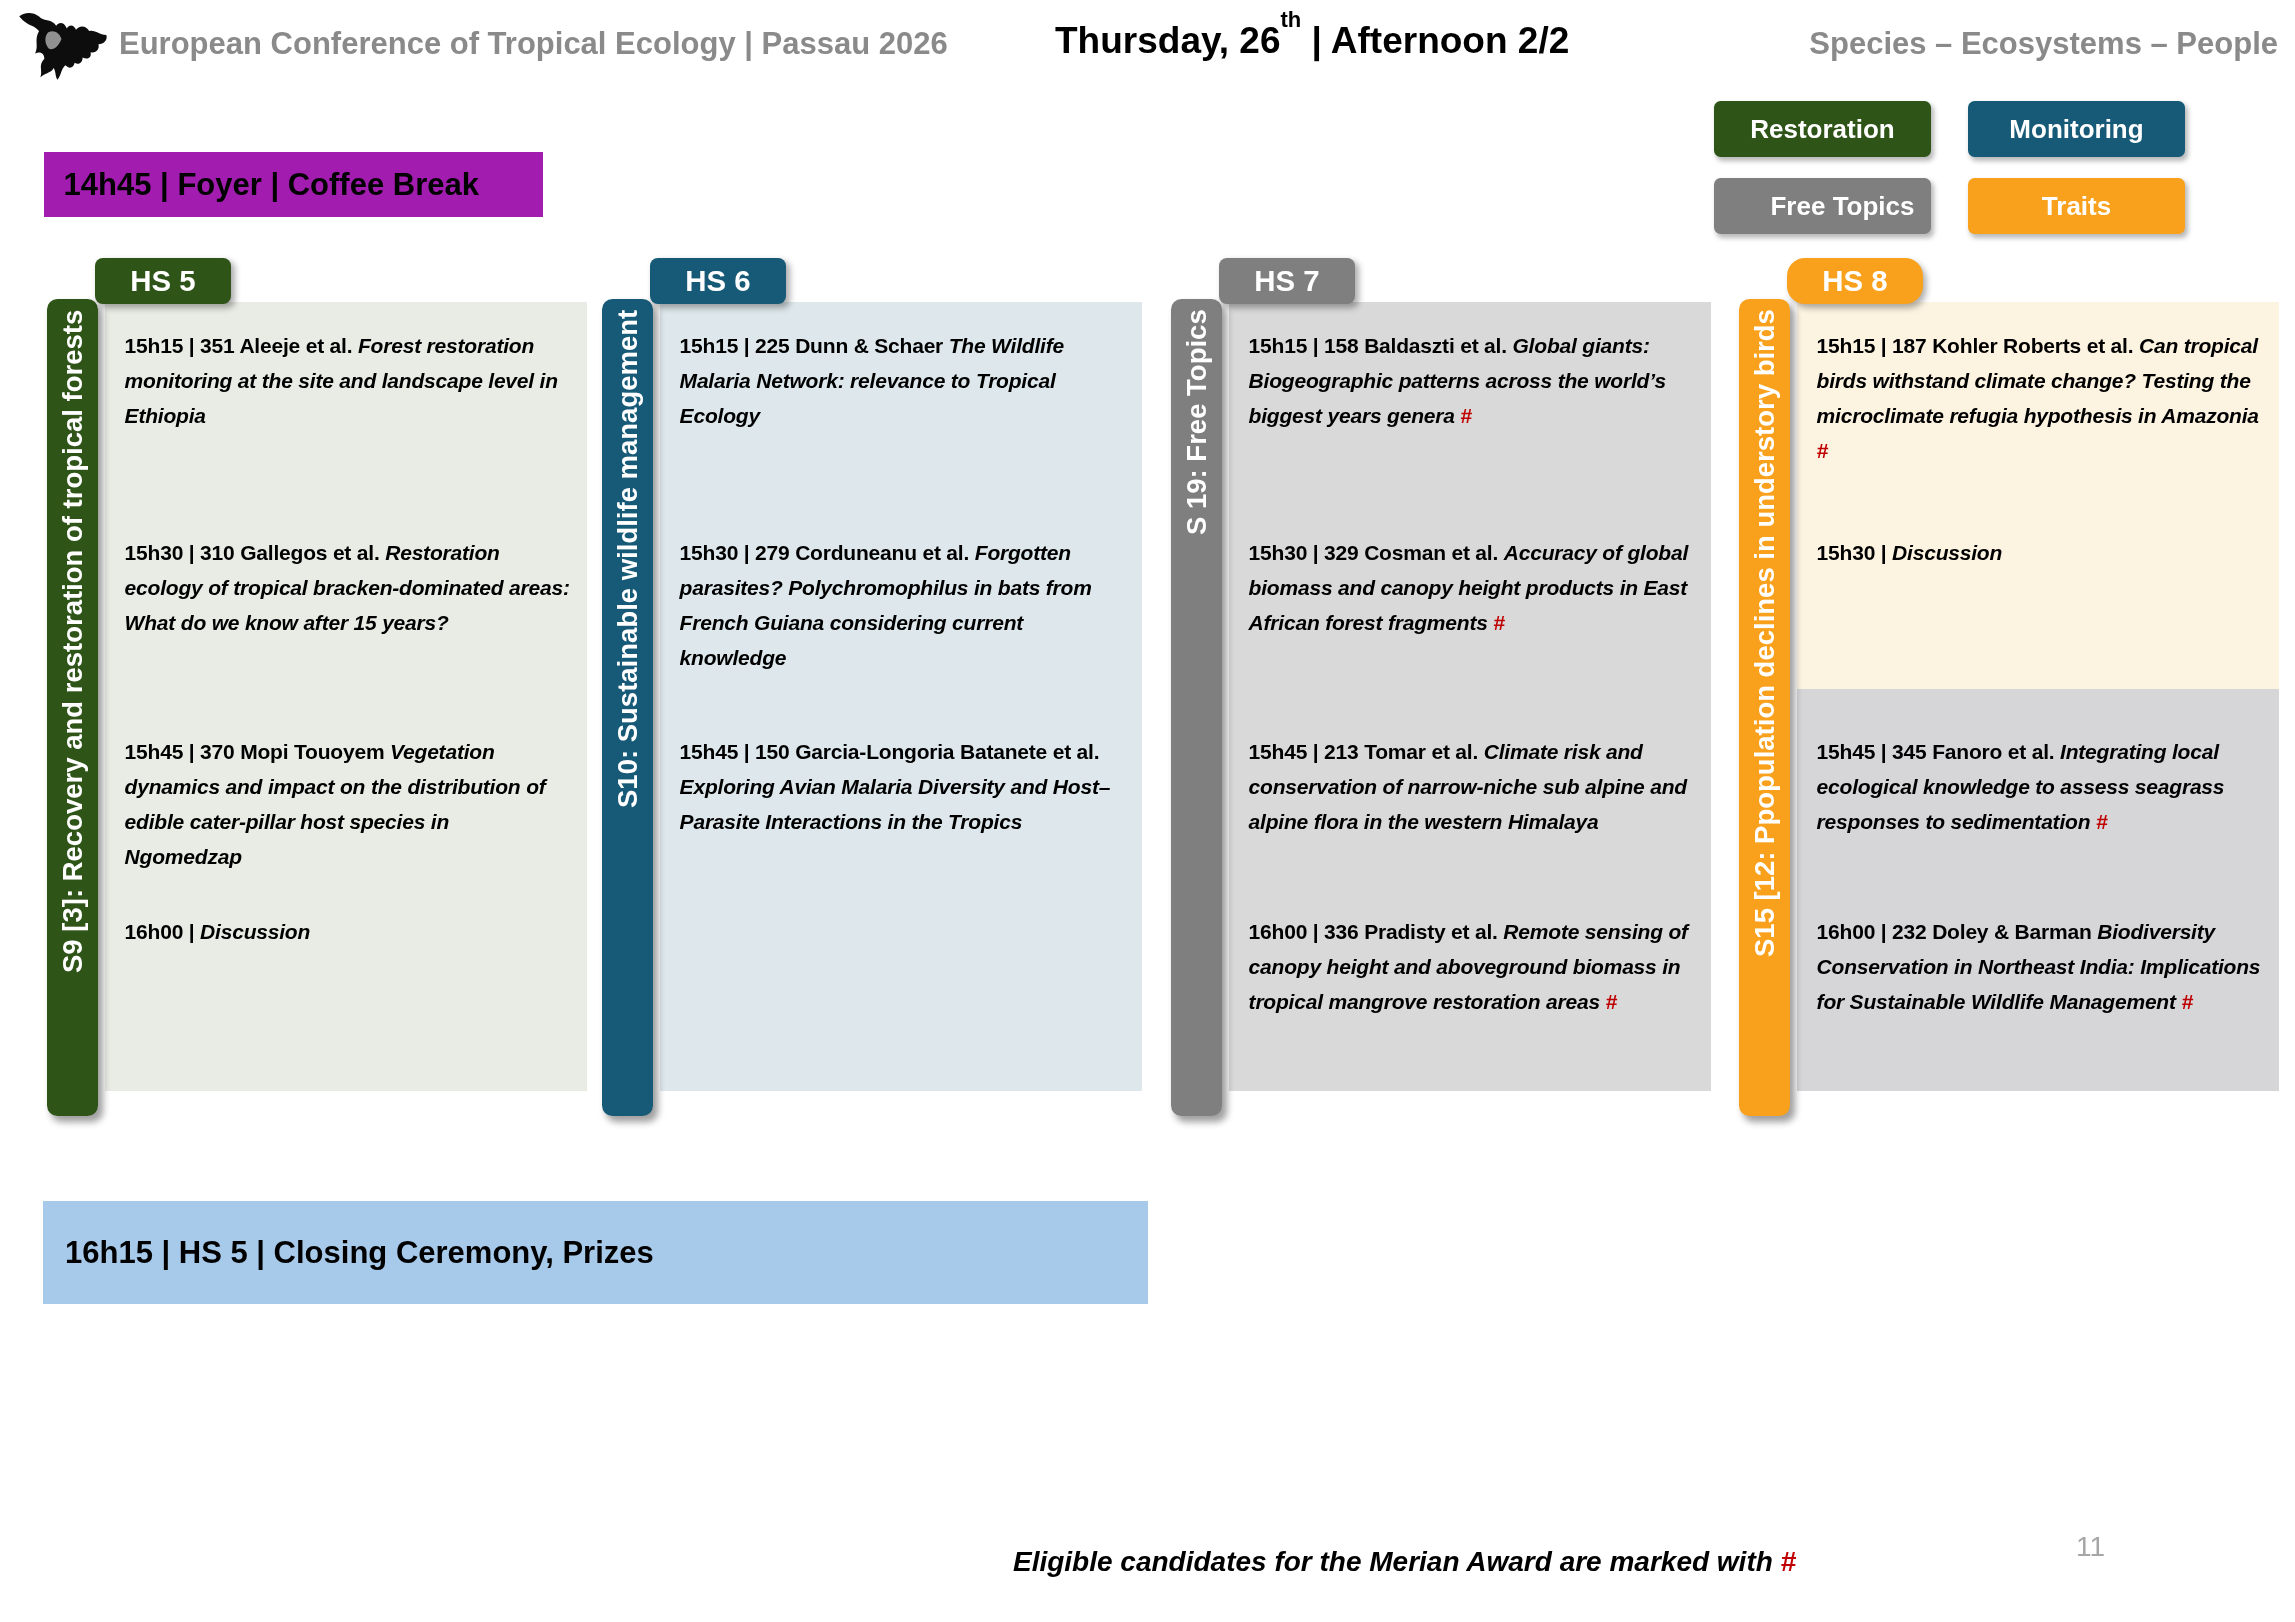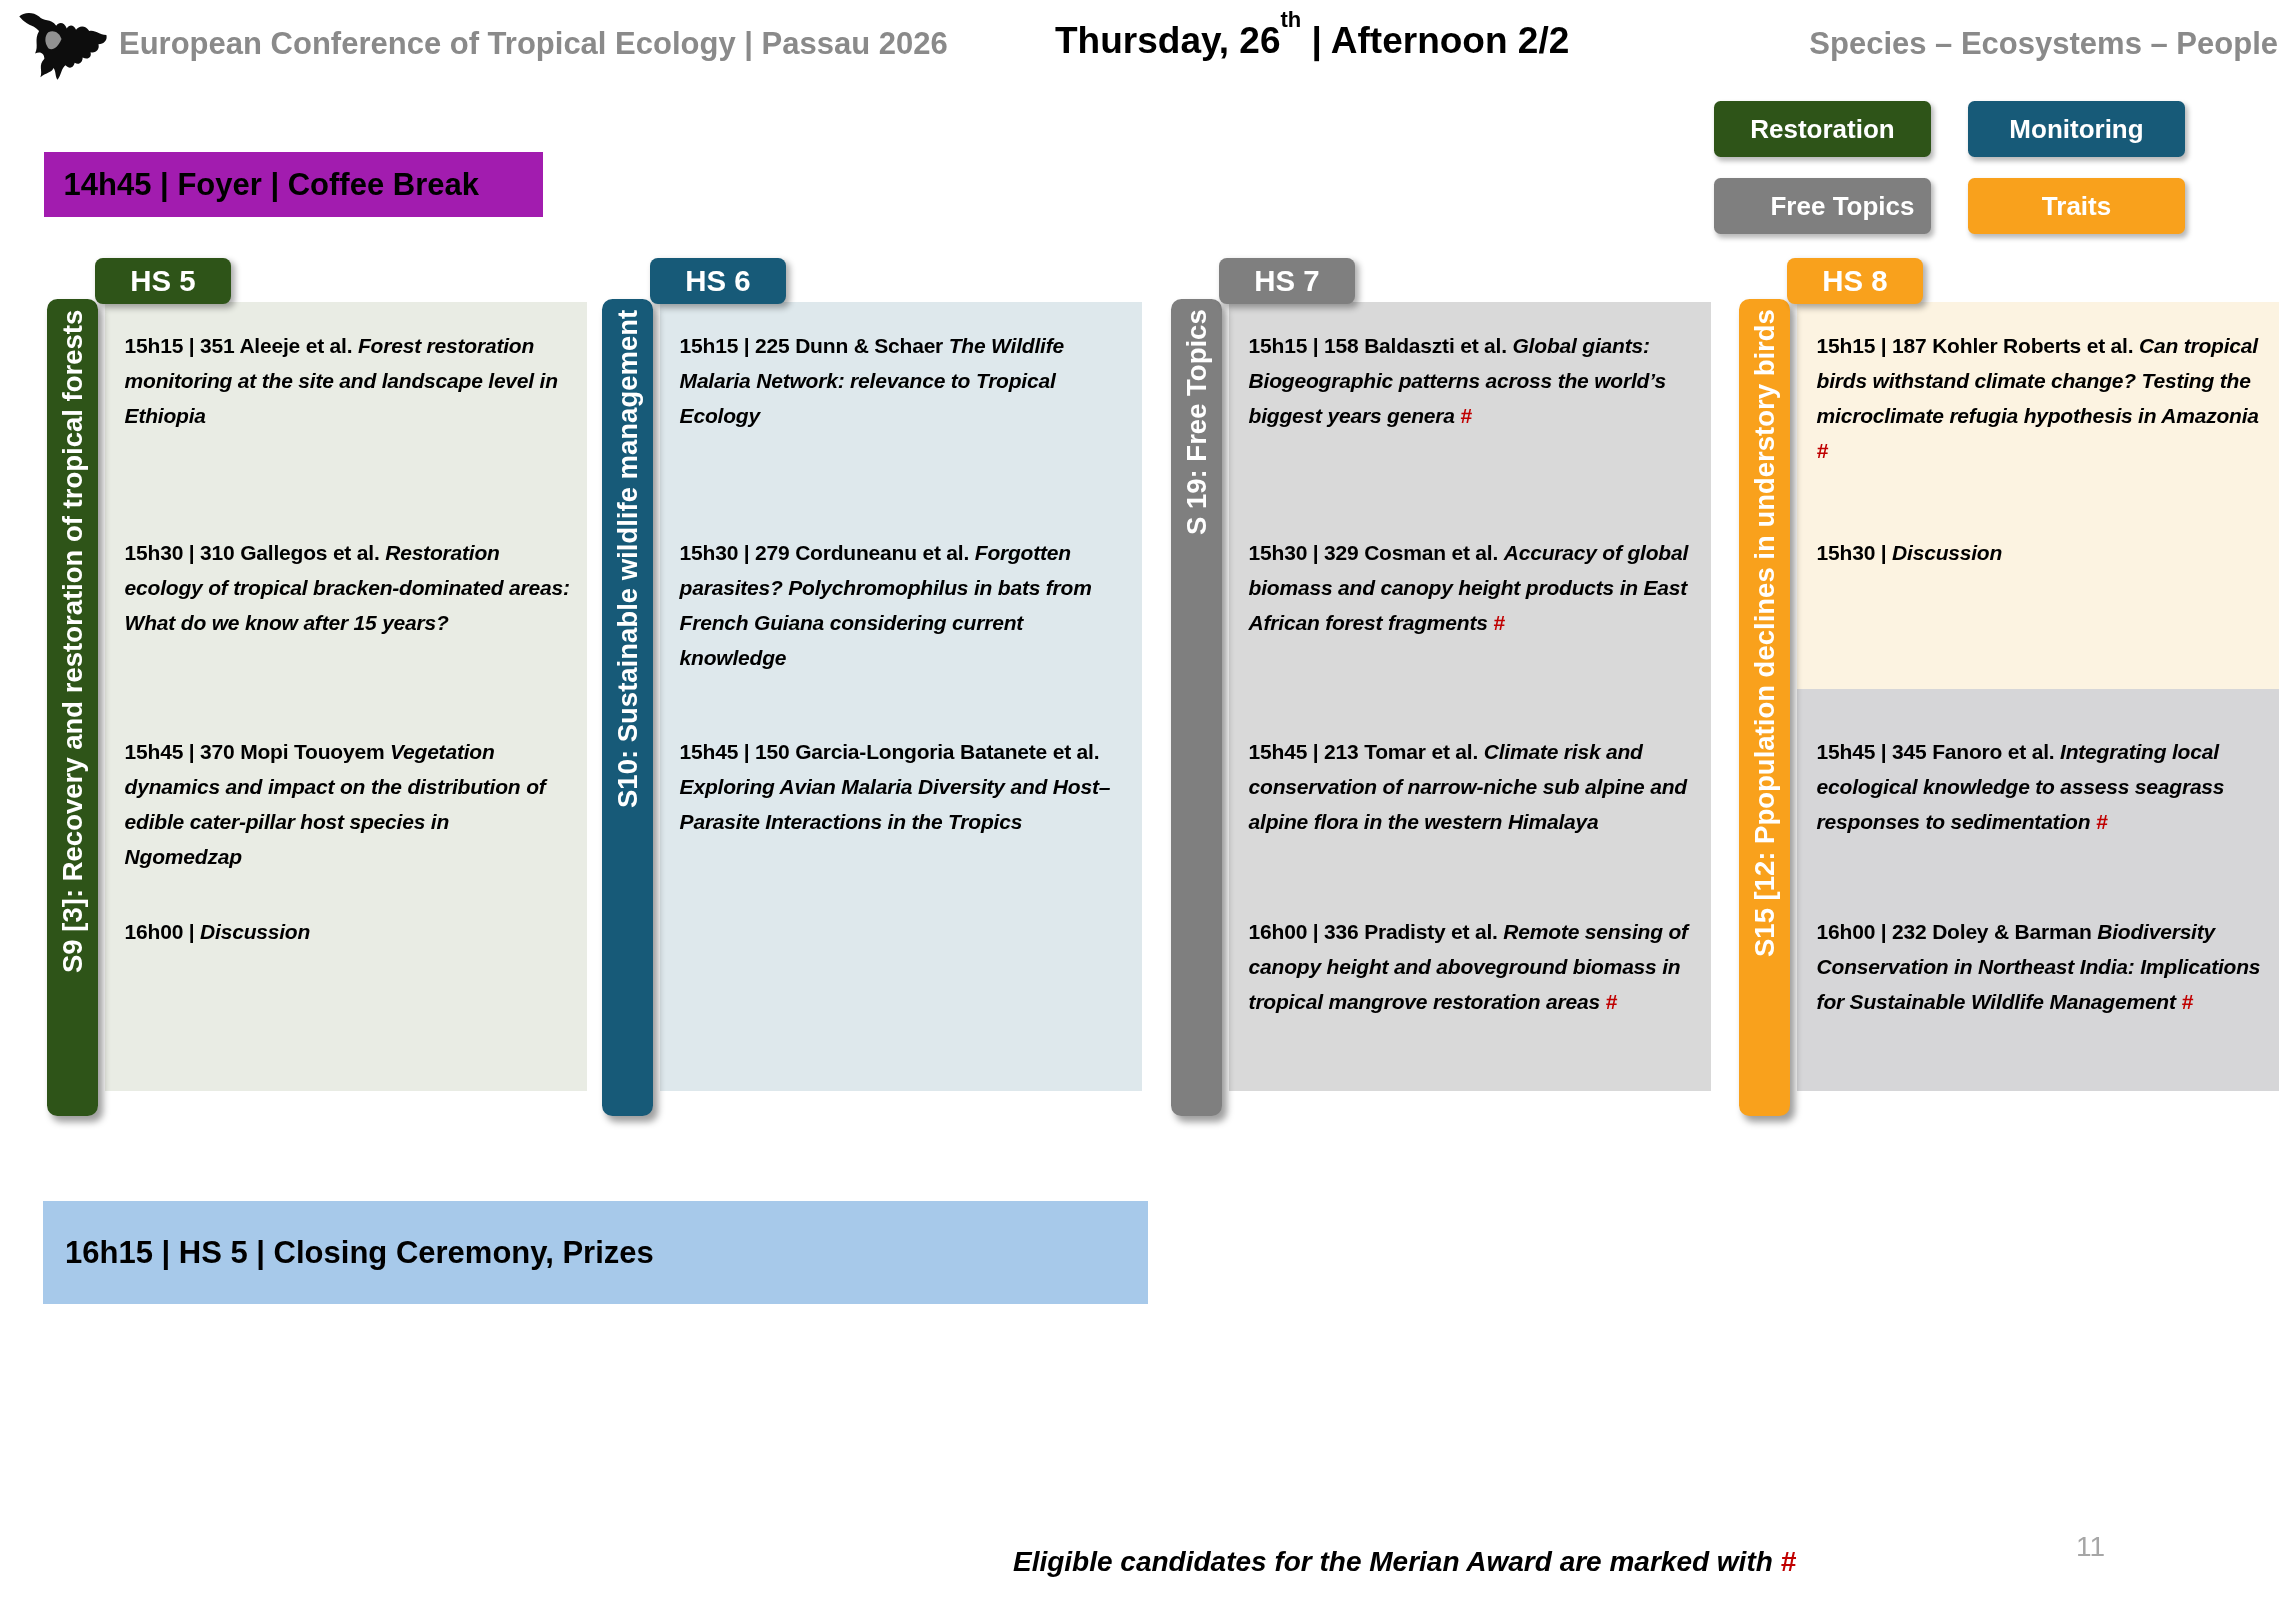--- a/index.html
+++ b/index.html
@@ -99,21 +99,21 @@
         </div>
         <div class="panelarea">
           <div class="panel" style="top: 0px; height: 789px; background: rgb(217, 217, 217);"></div>
           <div class="talk" style="top: 26px;"><span class="head">15h15 | 158 Baldaszti et al. </span><span class="title">Global giants: Biogeographic patterns across the world’s biggest years genera</span><span class="award" style="color: rgb(192, 0, 0);"> #</span></div>
           <div class="talk" style="top: 233px;"><span class="head">15h30 | 329 Cosman et al. </span><span class="title">Accuracy of global biomass and canopy height products in East African forest fragments</span><span class="award" style="color: rgb(192, 0, 0);"> #</span></div>
           <div class="talk" style="top: 432px;"><span class="head">15h45 | 213 Tomar et al. </span><span class="title">Climate risk and conservation of narrow-niche sub alpine and alpine flora in the western Himalaya</span></div>
           <div class="talk" style="top: 612px;"><span class="head">16h00 | 336 Pradisty et al. </span><span class="title">Remote sensing of canopy height and aboveground biomass in tropical mangrove restoration areas</span><span class="award" style="color: rgb(192, 0, 0);"> #</span></div>
         </div>
       </div>
       <div class="col" style="left: 1739px;">
-        <div class="badge" style="background: rgb(249, 161, 28);">HS 8</div>
+        <div class="badge" style="background: rgb(249, 161, 28); border-radius: 18px;">HS 8</div>
         <div class="sidebar" style="background: rgb(249, 161, 28);">
           <span class="lbl">S15 [12: Ppopulation declines in understory birds</span>
         </div>
         <div class="panelarea">
           <div class="panel" style="top: 0px; height: 387px; background: rgb(252, 243, 225);"></div>
           <div class="panel" style="top: 387px; height: 402px; background: rgb(214, 214, 216);"></div>
           <div class="talk" style="top: 26px;"><span class="head">15h15 | 187 Kohler Roberts et al. </span><span class="title">Can tropical birds withstand climate change? Testing the microclimate refugia hypothesis in Amazonia</span><span class="award" style="color: rgb(192, 0, 0);"> #</span></div>
           <div class="talk" style="top: 233px;"><span class="head">15h30 | </span><span class="title">Discussion</span></div>
           <div class="talk" style="top: 432px;"><span class="head">15h45 | 345 Fanoro et al. </span><span class="title">Integrating local ecological knowledge to assess seagrass responses to sedimentation</span><span class="award" style="color: rgb(192, 0, 0);"> #</span></div>
           <div class="talk" style="top: 612px;"><span class="head">16h00 | 232 Doley &amp; Barman </span><span class="title">Biodiversity Conservation in Northeast India: Implications for Sustainable Wildlife Management</span><span class="award" style="color: rgb(192, 0, 0);"> #</span></div>

